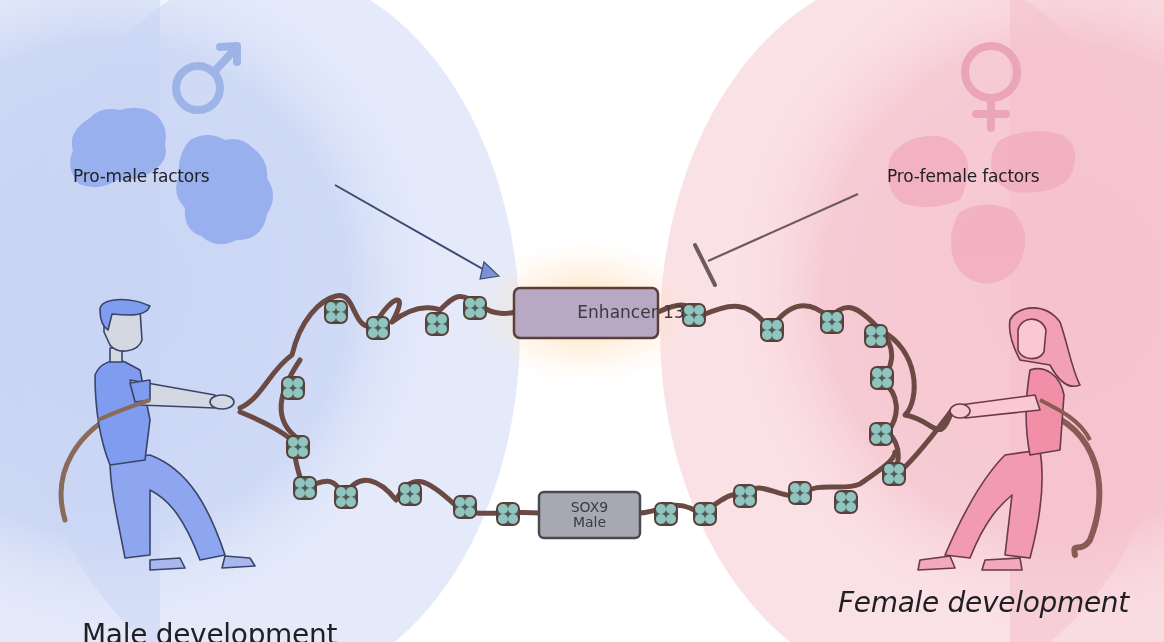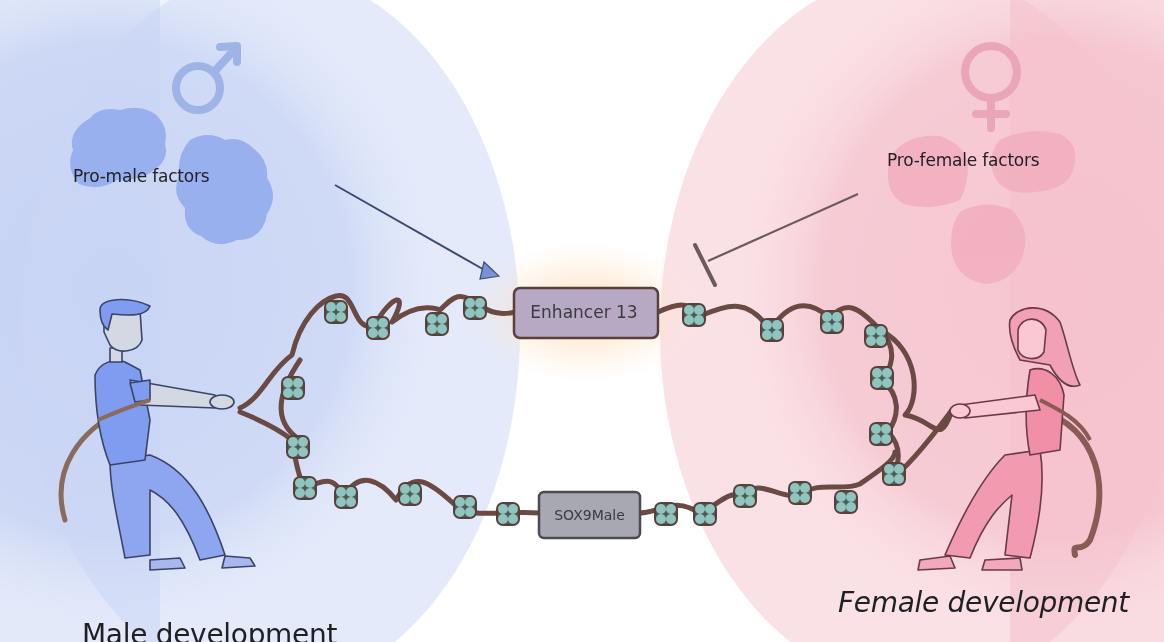--- a/index.html
+++ b/index.html
@@ -166,21 +166,21 @@
     <path d="M1018,330 C1022,315 1042,316 1046,330 L1044,352 C1038,362 1022,360 1018,350z" fill="#f9c8d2"></path>
 
     <path d="M960,405 L1035,395 L1040,410 L965,418z" fill="#f9c8d2"></path>
     <ellipse cx="960" cy="411" rx="10" ry="7" fill="#f9c8d2"></ellipse>
 
     <path d="M1040,400 C1060,410 1080,420 1090,440" fill="none" stroke="#8a5a55" stroke-width="4"></path>
   </g>
 </svg>
 
 <div class="label factor-label" style="left:73px; top:166px;">Pro-male factors</div>
-<div class="label factor-label" style="left:887px; top:150px;">Pro-female factors</div>
+<div class="label factor-label" style="left:887px; top:166px;">Pro-female factors</div>
 <div class="label dev-label" style="left:54px; top:618px;margin-left:28px;">Male development</div>
 <div class="label dev-label" style="left:838px; top:586px;font-style:italic;">Female development</div>
 
-<div class="box-label" style="left:514px; top:288px; width:140px; height:50px; font-size:17px;">Enhancer 13</div>
-<div class="box-label" style="left:539px; top:492px; width:101px; height:46px; font-size:14px; flex-direction:row;">
+<div class="box-label" style="left:514px; top:288px; width:140px; height:50px; font-size:17px;padding-left:47px;">Enhancer 13</div>
+<div class="box-label" style="left:539px; top:492px; width:101px; height:46px; font-size:14px; flex-direction:column;">
   <span>SOX9</span>
   <span>Male</span>
 </div>
 
 </body></html>

